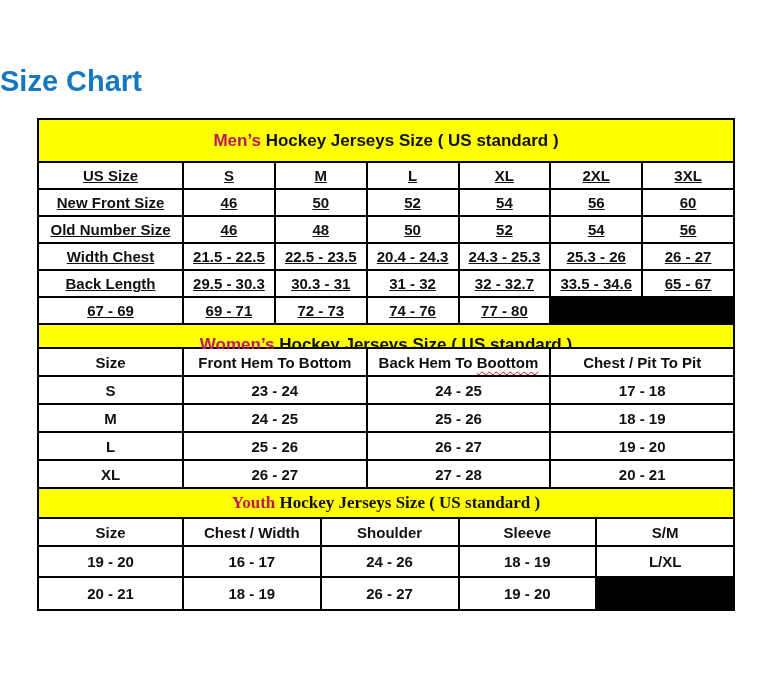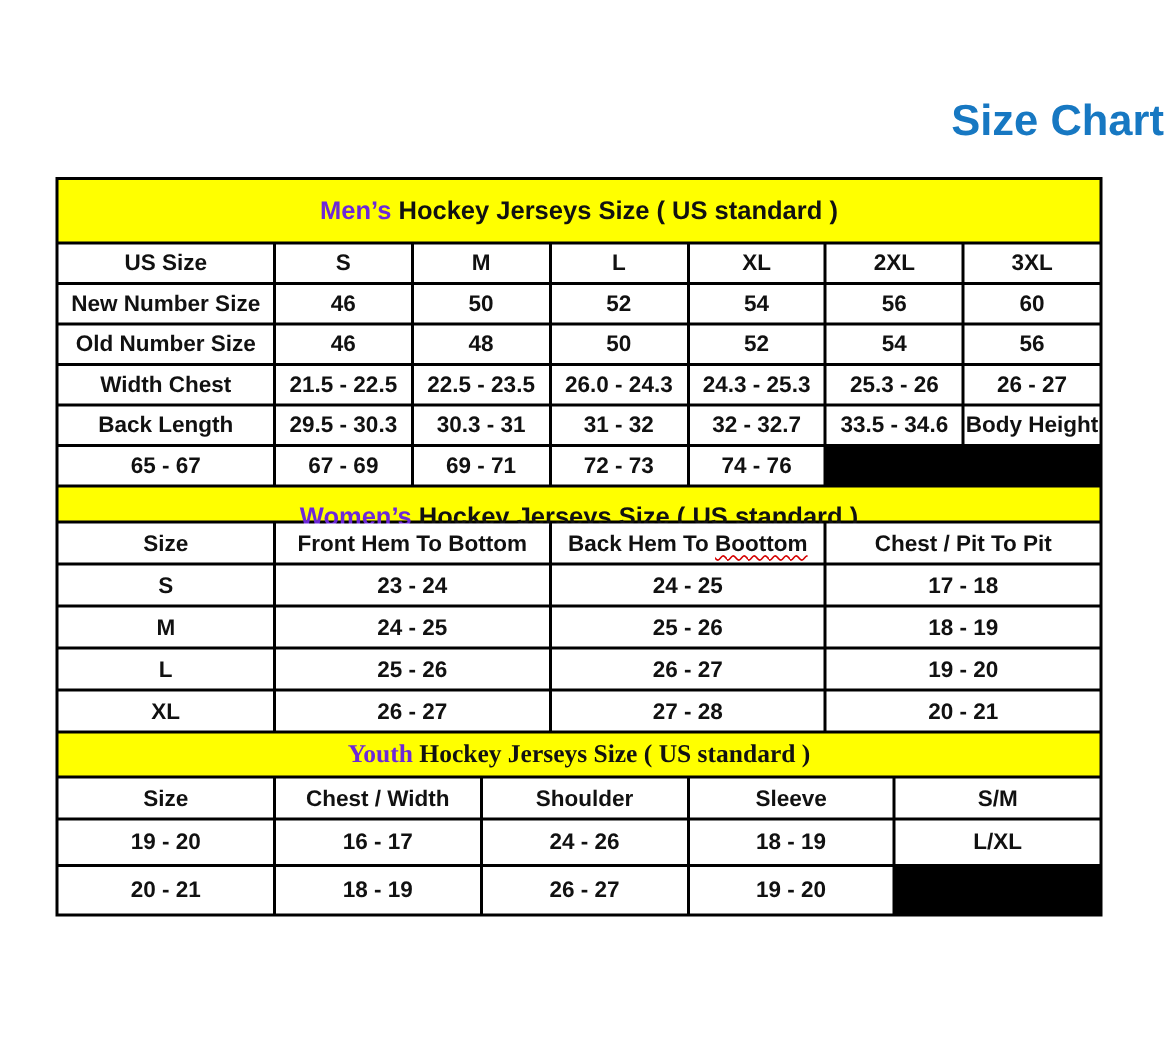--- a/index.html
+++ b/index.html
@@ -2,38 +2,38 @@
 <html><head>
 <meta charset="utf-8">
 <style>
   html,body{margin:0;padding:0;}
   body{
     width:776px;height:692px;background:#ffffff;
     font-family:"Liberation Sans",sans-serif;color:#111;
     overflow:hidden;
   }
   .title{
-    margin:0;padding-top:64px;text-align:right;
+    margin:0;padding-top:64px;text-align:left;
     font-size:29px;line-height:34px;font-weight:bold;color:#1778c2;
   }
   .sheet{
     margin:20px 0 0 37px;width:698px;box-sizing:border-box;
     background:#000;padding:2px;
     display:flex;flex-direction:column;gap:2px;
   }
   .band{
     background:#ffff00;text-align:center;font-weight:bold;font-size:17px;
     white-space:nowrap;
   }
-  .band .red{color:#6d28d9;}
+  .band .red{color:#be185d;}
   .band-mens{height:41px;line-height:41px;}
   .band-womens{height:22px;line-height:39px;}
   .band-youth{height:28px;line-height:28px;font-family:Liberation Serif, serif;}
   .grid{display:grid;gap:2px;}
-  .g-mens{grid-template-columns:143px repeat(6,1fr);grid-auto-rows:25px;}
+  .g-mens{grid-template-columns:143px repeat(6,1fr);grid-auto-rows:25px;text-decoration:underline;}
   .g-womens{grid-template-columns:143px repeat(3,1fr);grid-auto-rows:26px;}
   .g-youth{grid-template-columns:143px repeat(4,1fr);grid-template-rows:26px 29px 31px;}
   .cell{
     background:#fff;display:flex;align-items:center;justify-content:center;
     font-size:15px;font-weight:bold;white-space:nowrap;
   }
   .typo{
     text-decoration-line:underline;
     text-decoration-style:wavy;
     text-decoration-color:#d40000;
@@ -54,57 +54,57 @@
   </div>
   <div class="grid g-mens">
     <div class="cell">US Size</div>
     <div class="cell">S</div>
     <div class="cell">M</div>
     <div class="cell">L</div>
     <div class="cell">XL</div>
     <div class="cell">2XL</div>
     <div class="cell">3XL</div>
 
-    <div class="cell">New Number Size</div>
+    <div class="cell">New Front Size</div>
     <div class="cell">46</div>
     <div class="cell">50</div>
     <div class="cell">52</div>
     <div class="cell">54</div>
     <div class="cell">56</div>
     <div class="cell">60</div>
 
     <div class="cell">Old Number Size</div>
     <div class="cell">46</div>
     <div class="cell">48</div>
     <div class="cell">50</div>
     <div class="cell">52</div>
     <div class="cell">54</div>
     <div class="cell">56</div>
 
     <div class="cell">Width Chest</div>
     <div class="cell">21.5 - 22.5</div>
     <div class="cell">22.5 - 23.5</div>
-    <div class="cell">26.0 - 24.3</div>
+    <div class="cell">20.4 - 24.3</div>
     <div class="cell">24.3 - 25.3</div>
     <div class="cell">25.3 - 26</div>
     <div class="cell">26 - 27</div>
 
     <div class="cell">Back Length</div>
     <div class="cell">29.5 - 30.3</div>
     <div class="cell">30.3 - 31</div>
     <div class="cell">31 - 32</div>
     <div class="cell">32 - 32.7</div>
     <div class="cell">33.5 - 34.6</div>
 
-    <div class="cell">Body Height</div>
     <div class="cell">65 - 67</div>
     <div class="cell">67 - 69</div>
     <div class="cell">69 - 71</div>
     <div class="cell">72 - 73</div>
     <div class="cell">74 - 76</div>
+    <div class="cell">77 - 80</div>
   </div>
 
   <div class="band band-womens">
     <span class="red">Women’s</span>
     <span>Hockey Jerseys Size ( US standard )</span>
   </div>
   <div class="grid g-womens">
     <div class="cell">Size</div>
     <div class="cell">Front Hem To Bottom</div>
     <div class="cell">

